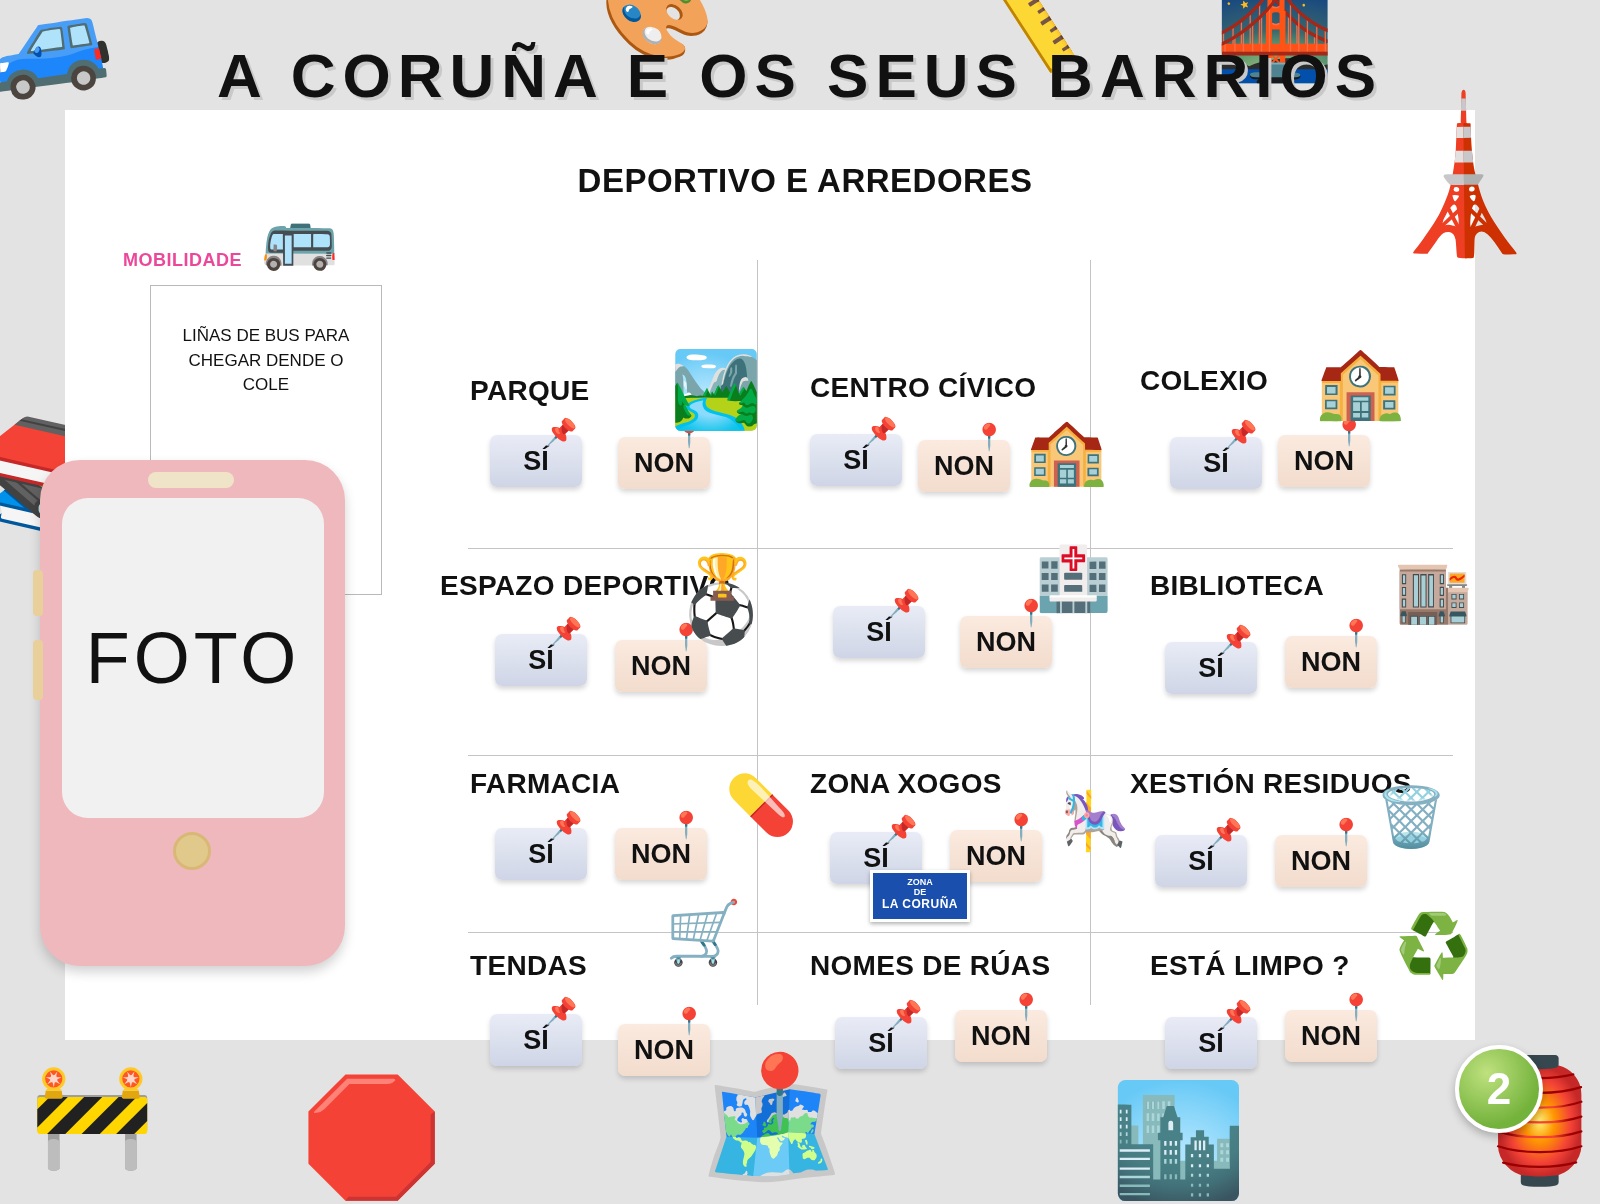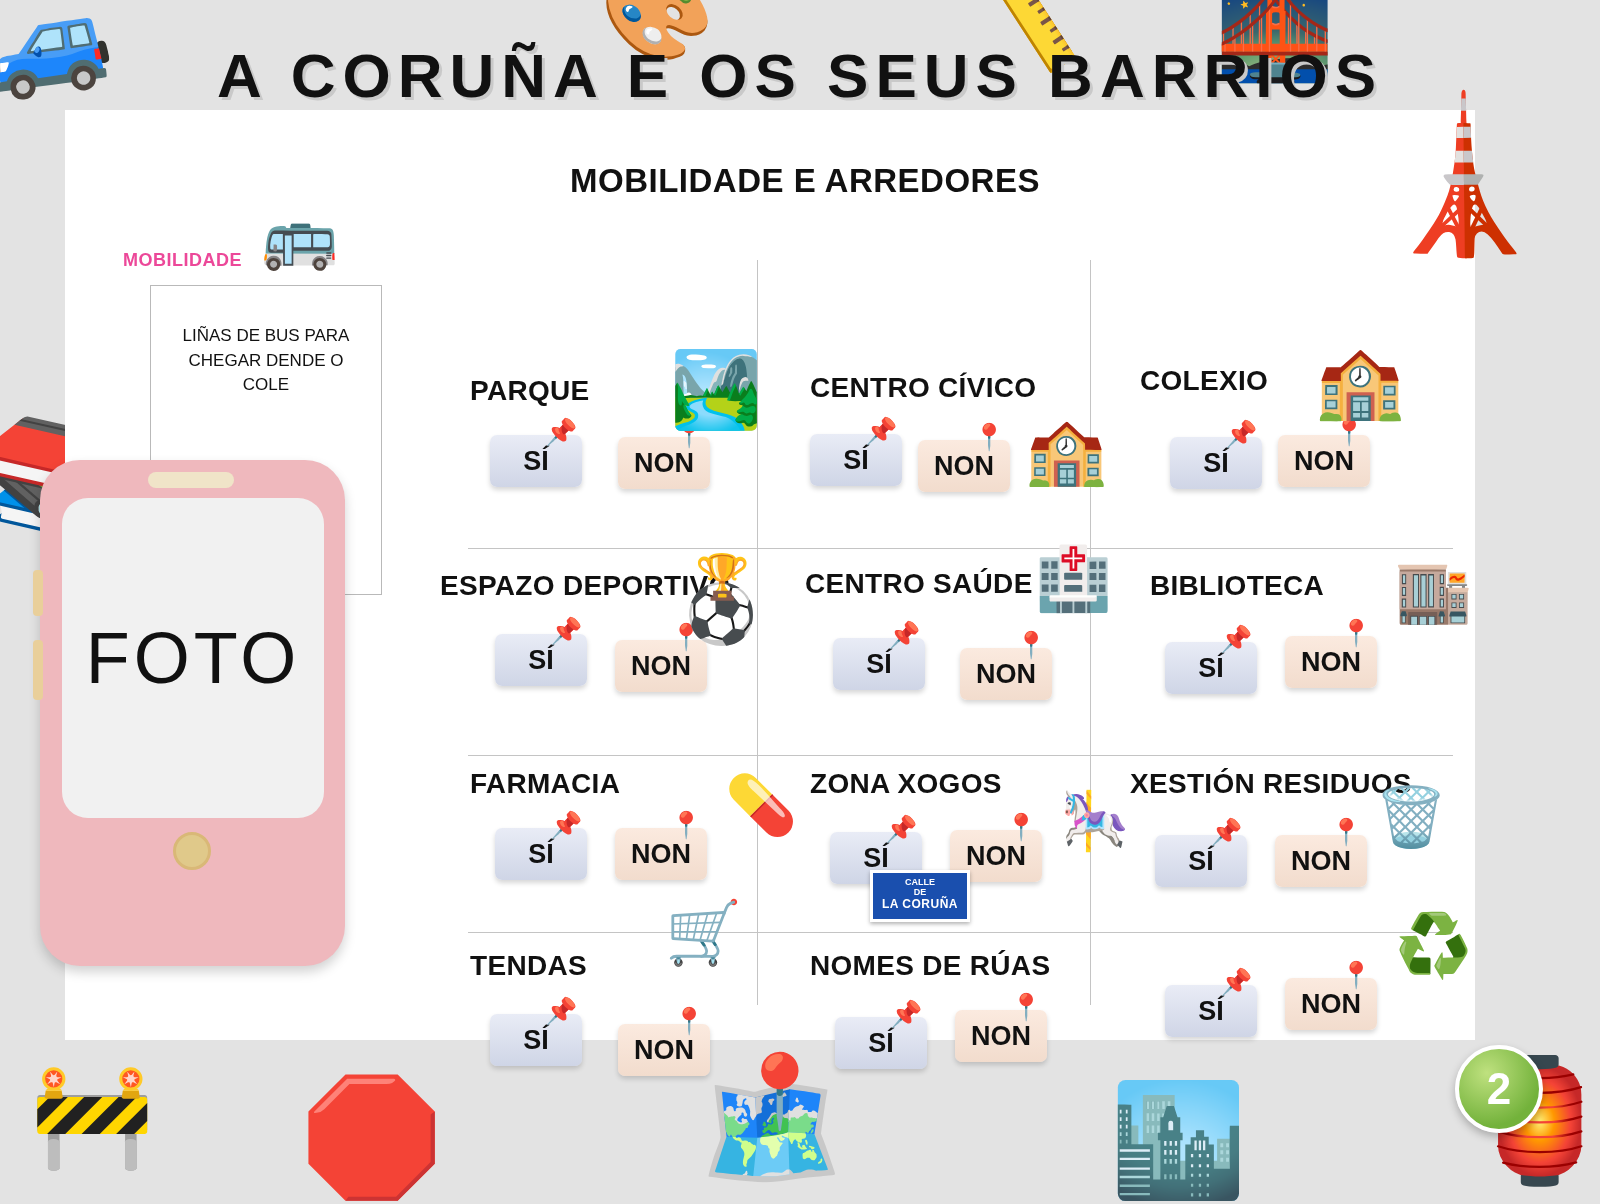--- a/index.html
+++ b/index.html
@@ -331,21 +331,21 @@
 <div class="bg-deco" id="deco-stop">🛑</div>
 <div class="bg-deco" id="deco-map">🗺️</div>
 <div class="bg-deco" id="deco-pin">📍</div>
 <div class="bg-deco" id="deco-city">🏙️</div>
 <div class="bg-deco" id="deco-lamp">🏮</div>
 
 <div id="poster-title">A CORUÑA E OS SEUS BARRIOS</div>
 
 <div id="sheet">
 
-  <div id="subtitle">MOBILIDADE E ARREDORES</div>
+  <div id="subtitle">DEPORTIVO E ARREDORES</div>
 
   <div id="mobility-label">MOBILIDADE</div>
   <div id="bus-icon">🚌</div>
   <div id="mobility-box">
     <div class="text">LIÑAS DE BUS PARA CHEGAR  DENDE O COLE</div>
   </div>
 
   <div id="grid">
     <div class="vline" id="vline-1"></div>
     <div class="vline" id="vline-2"></div>
@@ -408,21 +408,20 @@
         <div class="btn no" style="left:175px;top:28px;">
           <span>NON</span>
           <span class="pin">📍</span>
         </div>
       </div>
       <div class="cell-icon" style="left:245px;top:15px;font-size:58px;">⚽</div>
       <div class="cell-icon" style="left:255px;top:-15px;font-size:44px;">🏆</div>
     </div>
 
     <div class="cell" id="cell-saude">
-      <div class="title">CENTRO SAÚDE</div>
       <div class="answers">
         <div class="btn yes" style="left:28px;top:28px;">
           <span>SÍ</span>
           <span class="pin">📌</span>
         </div>
         <div class="btn no" style="left:155px;top:38px;">
           <span>NON</span>
           <span class="pin">📍</span>
         </div>
       </div>
@@ -512,20 +511,21 @@
           <span class="pin">📌</span>
         </div>
         <div class="btn no" style="left:145px;top:18px;">
           <span>NON</span>
           <span class="pin">📍</span>
         </div>
       </div>
     </div>
 
     <div class="cell" id="cell-limpo">
+      <div class="title">ESTÁ LIMPO ?</div>
       <div class="answers">
         <div class="btn yes" style="left:15px;top:25px;">
           <span>SÍ</span>
           <span class="pin">📌</span>
         </div>
         <div class="btn no" style="left:135px;top:18px;">
           <span>NON</span>
           <span class="pin">📍</span>
         </div>
       </div>
@@ -540,18 +540,18 @@
   <div id="tablet-speaker"></div>
   <div id="tablet-side1"></div>
   <div id="tablet-side2"></div>
   <div id="tablet-screen">
     <span class="foto">FOTO</span>
   </div>
   <div id="tablet-home"></div>
 </div>
 
 <div id="street-plaque">
-  <div>CALLE</div>
+  <div>ZONA</div>
   <div>DE</div>
   <div class="big">LA CORUÑA</div>
 </div>
 
 <div id="page-badge">2</div>
 
 </body></html>

